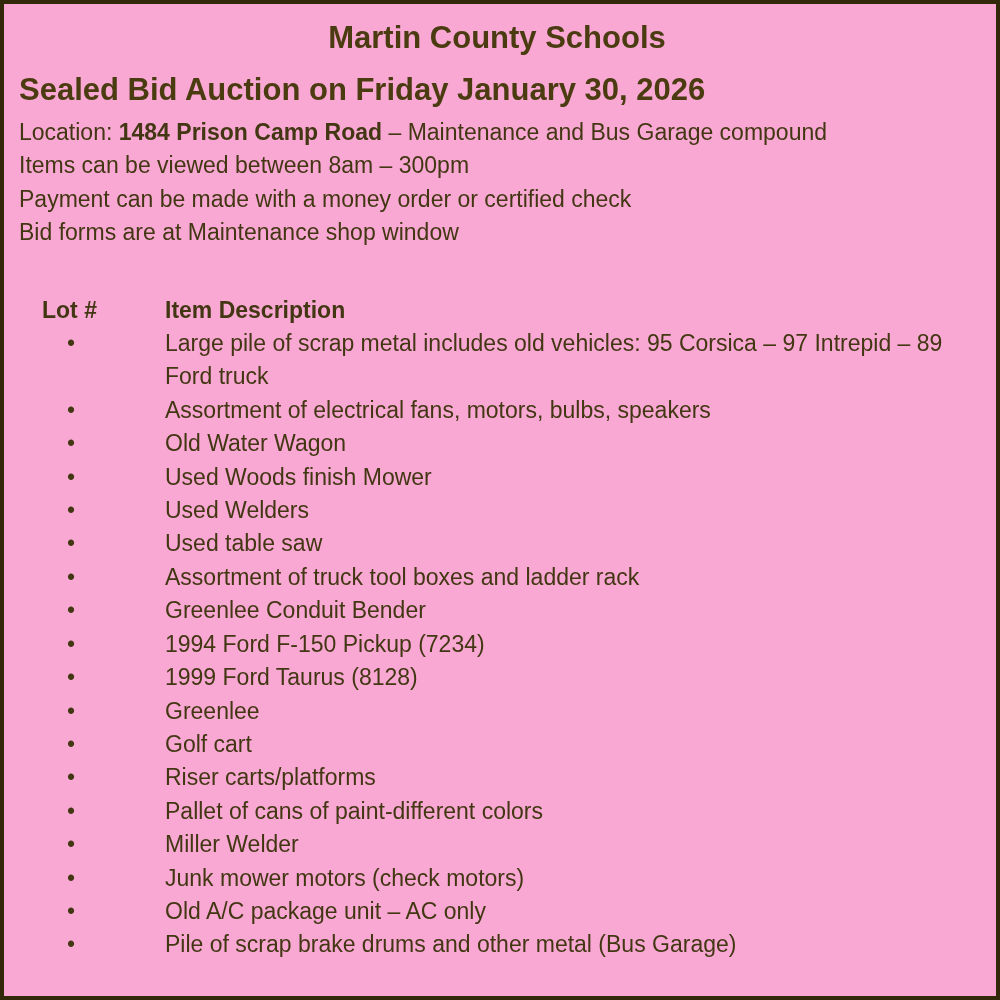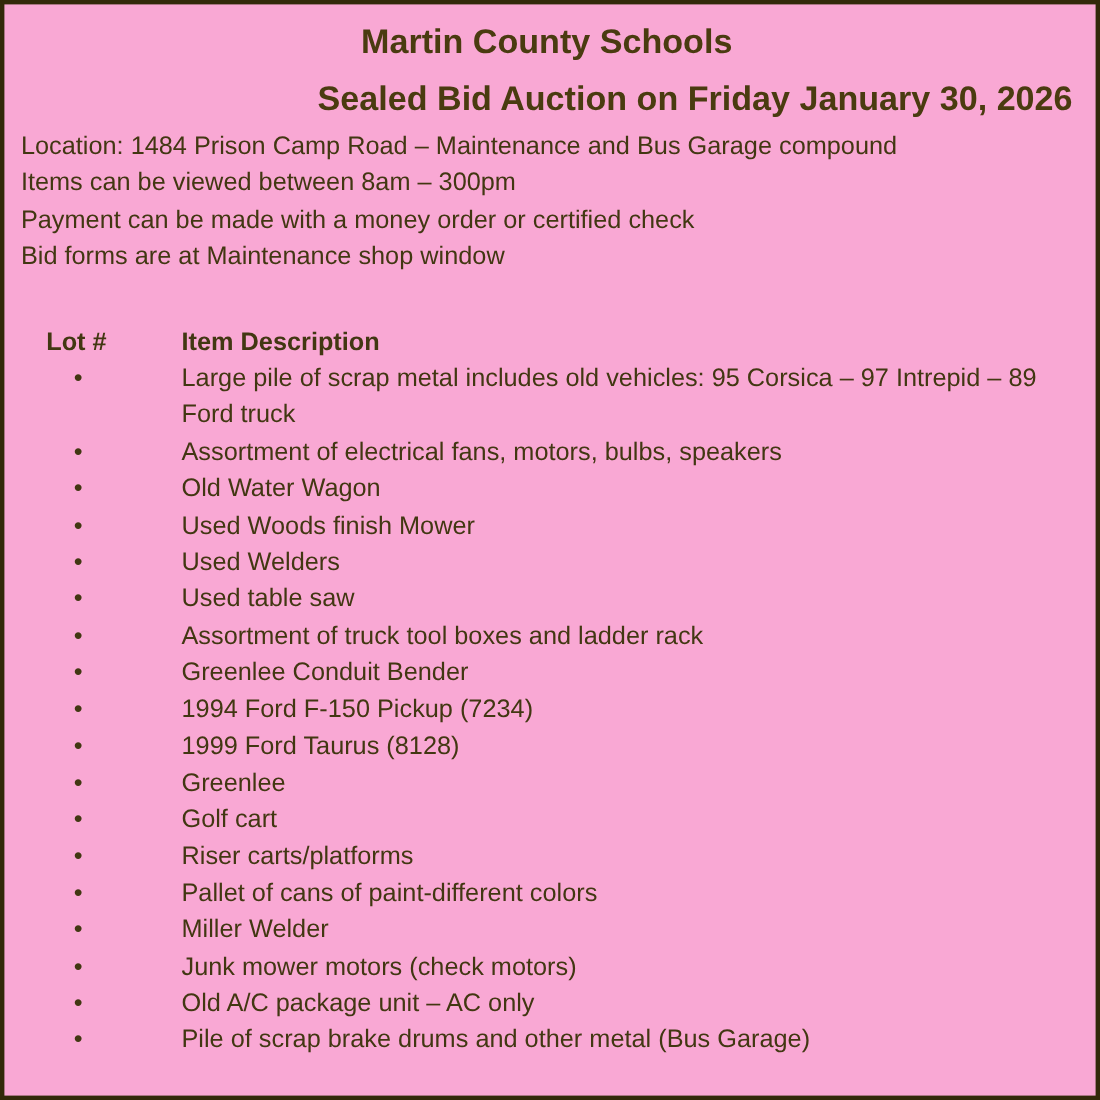--- a/index.html
+++ b/index.html
@@ -25,30 +25,30 @@
     line-height: 52px;
     font-weight: bold;
     text-align: center;
     color: #4A3B10;
   }
   .subtitle {
     margin: 0;
     font-size: 31px;
     line-height: 52px;
     font-weight: bold;
-    text-align: right;
+    text-align: left;
     color: #4A3B10;
   }
   .info-line {
     margin: 0;
     font-size: 23px;
     line-height: 33.4px;
     font-weight: normal;
   }
-  .info-line strong { font-weight: normal; }
+  .info-line strong { font-weight: bold; }
   .list-header {
     display: flex;
     margin-top: 44px;
     font-size: 23px;
     line-height: 33.4px;
     font-weight: bold;
   }
   .col-lot {
     box-sizing: border-box;
     width: 146px;

